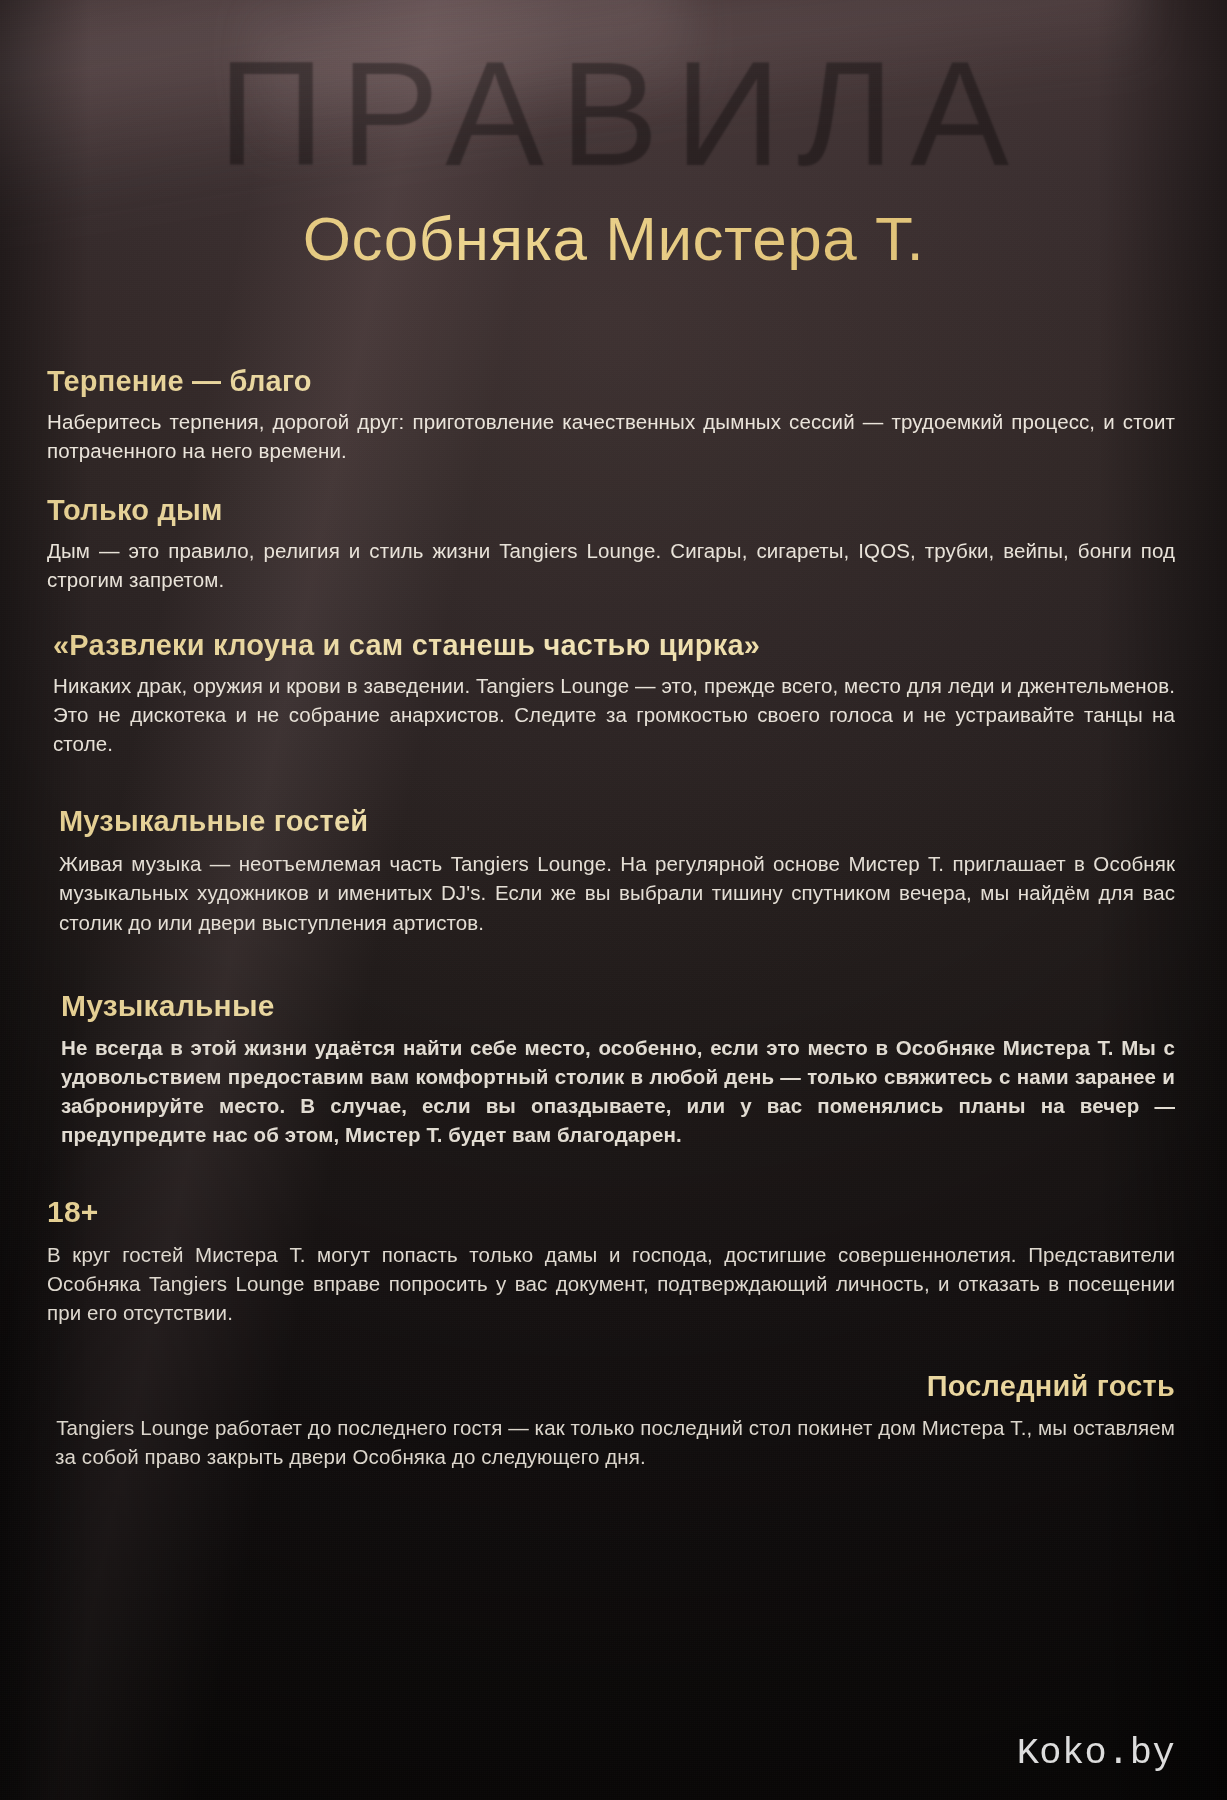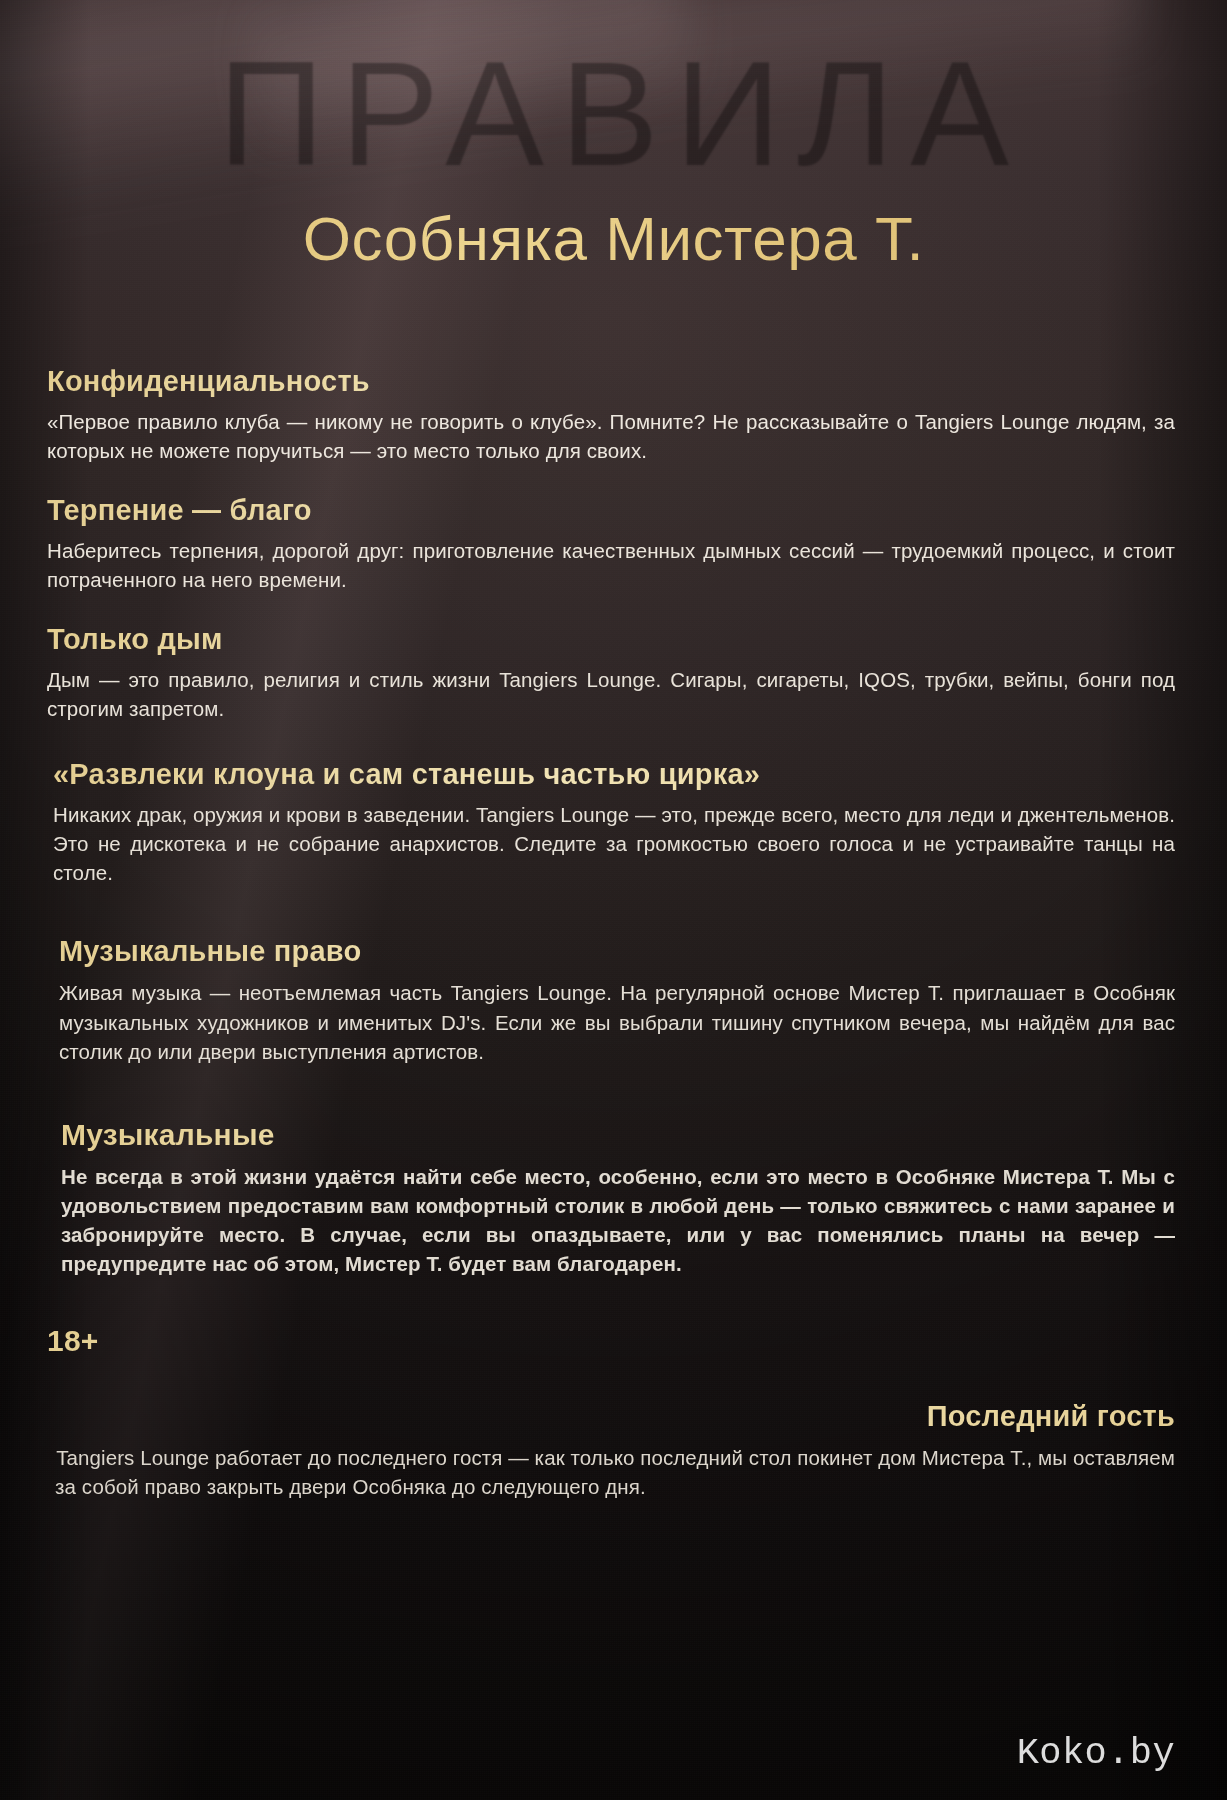--- a/index.html
+++ b/index.html
@@ -217,52 +217,49 @@
   <div class="edge-dark-left"></div>
   <div class="edge-dark-right"></div>
 
   <div class="header">
     <h1 class="title-main">ПРАВИЛА</h1>
     <h2 class="title-sub">Особняка Мистера Т.</h2>
   </div>
 
   <div class="rules">
 
-    <section class="rule r1">
-      <h3 class="rule-heading">Конфиденциальность</h3>
-      <p class="rule-body">«Первое правило клуба — никому не говорить о клубе». Помните? Не рассказывайте о Tangiers Lounge людям, за которых не можете поручиться — это место только для своих.</p>
-    </section>
 
     <section class="rule r2">
       <h3 class="rule-heading">Терпение — благо</h3>
       <p class="rule-body">Наберитесь терпения, дорогой друг: приготовление качественных дымных сессий — трудоемкий процесс, и стоит потраченного на него времени.</p>
     </section>
 
     <section class="rule r3">
       <h3 class="rule-heading">Только дым</h3>
       <p class="rule-body">Дым — это правило, религия и стиль жизни Tangiers Lounge. Сигары, сигареты, IQOS, трубки, вейпы, бонги под строгим запретом.</p>
     </section>
 
     <section class="rule r4">
       <h3 class="rule-heading">«Развлеки клоуна и сам станешь частью цирка»</h3>
       <p class="rule-body">Никаких драк, оружия и крови в заведении. Tangiers Lounge — это, прежде всего, место для леди и джентельменов. Это не дискотека и не собрание анархистов. Следите за громкостью своего голоса и не устраивайте танцы на столе.</p>
     </section>
 
     <section class="rule r5">
-      <h3 class="rule-heading">Музыкальные право</h3>
+      <h3 class="rule-heading">Музыкальные гостей</h3>
       <p class="rule-body">Живая музыка — неотъемлемая часть Tangiers Lounge. На регулярной основе Мистер Т. приглашает в Особняк музыкальных художников и именитых DJ's. Если же вы выбрали тишину спутником вечера, мы найдём для вас столик до или двери выступления артистов.</p>
     </section>
 
     <section class="rule r6">
       <h3 class="rule-heading">Музыкальные</h3>
       <p class="rule-body">Не всегда в этой жизни удаётся найти себе место, особенно, если это место в Особняке Мистера Т. Мы с удовольствием предоставим вам комфортный столик в любой день — только свяжитесь с нами заранее и забронируйте место. В случае, если вы опаздываете, или у вас поменялись планы на вечер — предупредите нас об этом, Мистер Т. будет вам благодарен.</p>
     </section>
 
     <section class="rule r7">
       <h3 class="rule-heading">18+</h3>
+      <p class="rule-body">В круг гостей Мистера Т. могут попасть только дамы и господа, достигшие совершеннолетия. Представители Особняка Tangiers Lounge вправе попросить у вас документ, подтверждающий личность, и отказать в посещении при его отсутствии.</p>
     </section>
 
     <section class="rule r8">
       <h3 class="rule-heading">Последний гость</h3>
       <p class="rule-body">Tangiers Lounge работает до последнего гостя — как только последний стол покинет дом Мистера Т., мы оставляем за собой право закрыть двери Особняка до следующего дня.</p>
     </section>
 
   </div>
 
   <div class="watermark">Koko.by</div>

